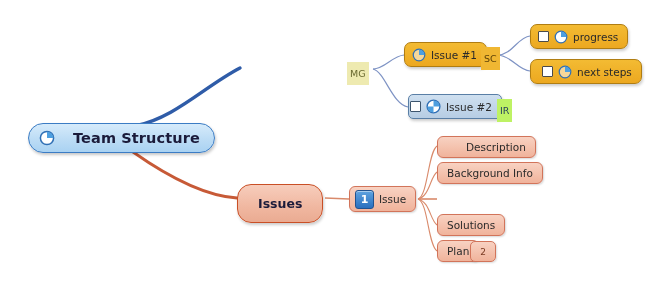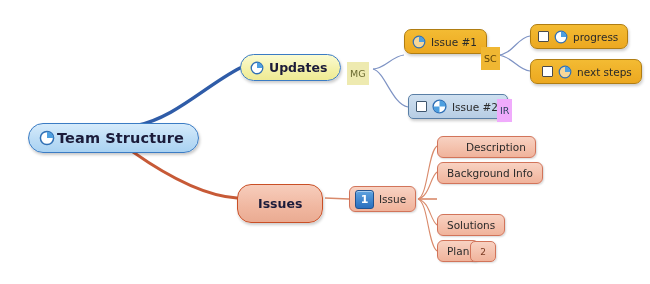--- a/index.html
+++ b/index.html
@@ -14,21 +14,21 @@
   #edges{position:absolute;left:0;top:0;width:650px;height:284px;pointer-events:none;}
 
   .node{position:absolute;display:flex;align-items:center;box-sizing:border-box;white-space:nowrap;}
 
   
   .n-central{
     left:28px;top:123px;height:30px;padding:0 14px 0 10px;
     background:linear-gradient(to bottom,#d6ebfb 0%,#bcdcf5 55%,#a9d2f2 100%);
     border:1.4px solid #3b7cc4;border-radius:16px;
     box-shadow:1px 2px 3px rgba(0,0,0,.22);
-    gap:2px;
+    gap:18px;
   }
   .n-central .lbl{font-size:14.5px;font-weight:bold;color:#1b1b3a;letter-spacing:.1px;}
 
   
   .n-updates{
     left:240px;top:54px;height:27px;padding:0 13px 0 9px;
     background:linear-gradient(to bottom,#fbfbd2 0%,#f3f1a8 60%,#eeea93 100%);
     border:1.3px solid #3b7cc4;border-radius:14px;
     box-shadow:1px 2px 3px rgba(0,0,0,.2);
     gap:5px;
@@ -49,27 +49,27 @@
   .n-gold{
     background:linear-gradient(to bottom,#f6c košmar 0%,#eeac1e 100%);
     background:linear-gradient(to bottom,#f5c councils 0%,#eeae24 100%);
     background:linear-gradient(to bottom,#f3bb33 0%,#eca820 100%);
     border:1.2px solid #b07d12;border-radius:7px;
     box-shadow:1px 2px 3px rgba(0,0,0,.2);
     height:25px;gap:5px;padding:0 9px 0 7px;
   }
   .n-gold .lbl{font-size:10.5px;color:#2a2a2a;}
 
-  .n-issue1{left:404px;top:29px;}
+  .n-issue1{left:404px;top:42px;}
   .n-progress{left:530px;top:24px;}
   .n-nextsteps{left:530px;top:59px;padding-left:11px;}
 
   
   .n-blue{
-    left:408px;top:94px;height:25px;gap:5px;padding:0 9px 0 7px;
+    left:408px;top:94px;height:25px;gap:5px;padding:0 9px 0 1px;
     background:linear-gradient(to bottom,#cfe0f0 0%,#b7cde4 100%);
     border:1.2px solid #5a7fa6;border-radius:5px;
     box-shadow:1px 2px 3px rgba(0,0,0,.2);
   }
   .n-blue .lbl{font-size:10.5px;color:#2a2a2a;}
 
   
   .n-salmon{
     background:linear-gradient(to bottom,#f8d2c2 0%,#f0b39b 100%);
     border:1.1px solid #d2745a;border-radius:6px;
@@ -94,21 +94,21 @@
     box-shadow:1px 1px 2px rgba(0,0,0,.14);
   }
 
   
   .tag{
     position:absolute;display:flex;align-items:center;justify-content:center;
     height:23px;padding:0 3px;font-size:9.5px;line-height:1;
   }
   .tag-mg{left:347px;top:62px;background:#eeeab0;color:#6a6a30;}
   .tag-sc{left:481px;top:47px;background:#f0b732;color:#5e4208;}
-  .tag-ir{left:497px;top:99px;background:#f0abfc;color:#28425e;}
+  .tag-ir{left:497px;top:99px;background:#bef264;color:#28425e;}
 
   
   .numbox{
     width:17px;height:17px;flex:0 0 17px;border-radius:3px;
     background:linear-gradient(to bottom,#5fa3e0 0%,#2a6fbe 100%);
     border:1px solid #21528f;
     display:flex;align-items:center;justify-content:center;
     color:#fff;font-size:11px;font-weight:bold;
     box-shadow:inset 0 1px 0 rgba(255,255,255,.45);
   }
@@ -148,29 +148,20 @@
   <div class="node n-central">
     <span>
       <svg class="clock" width="16" height="16" viewBox="0 0 16 16">
         <circle cx="8" cy="8" r="6.6" fill="#ffffff" stroke="#2f6fb5" stroke-width="1.5"></circle>
         <path d="M8 8 L8 1.7 A6.3 6.3 0 0 1 14.3 8 Z" fill="#4d9fe0"></path>
       </svg>
     </span>
     <span class="lbl">Team Structure</span>
   </div>
 
-  <div class="node n-updates">
-    <span>
-      <svg class="clock" width="14" height="14" viewBox="0 0 16 16">
-        <circle cx="8" cy="8" r="6.6" fill="#ffffff" stroke="#2f6fb5" stroke-width="1.5"></circle>
-        <path d="M8 8 L8 1.7 A6.3 6.3 0 0 1 14.3 8 Z" fill="#4d9fe0"></path>
-      </svg>
-    </span>
-    <span class="lbl">Updates</span>
-  </div>
   <div class="tag tag-mg">MG</div>
 
   <div class="node n-gold n-issue1">
     <span>
       <svg class="clock" width="14" height="14" viewBox="0 0 16 16">
         <circle cx="8" cy="8" r="6.6" fill="#f6d79a" stroke="#2f6fb5" stroke-width="1.4"></circle>
         <path d="M8 8 L8 1.7 A6.3 6.3 0 0 1 14.3 8 Z" fill="#4d9fe0"></path>
       </svg>
     </span>
     <span class="lbl">Issue #1</span>

